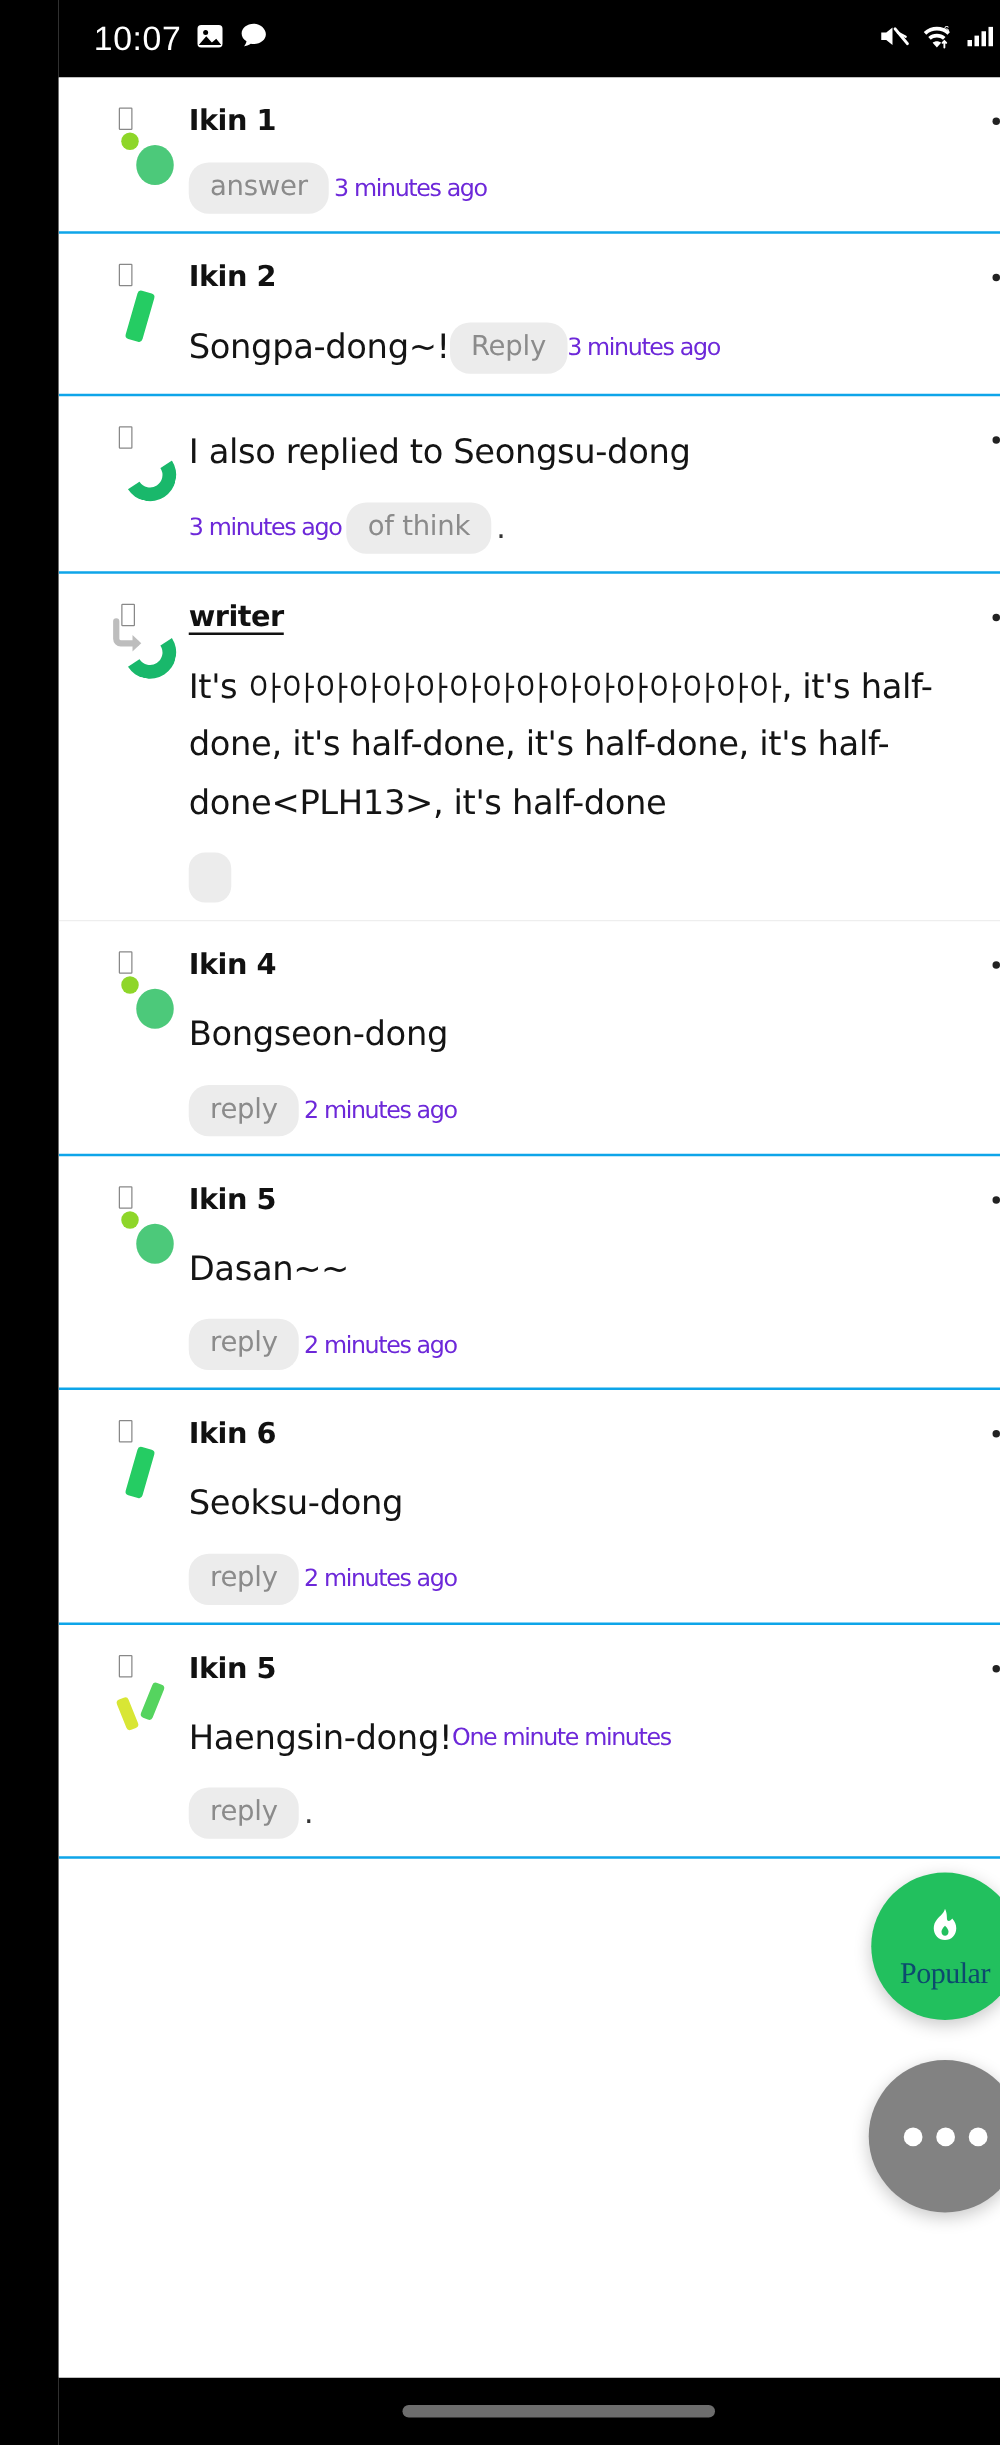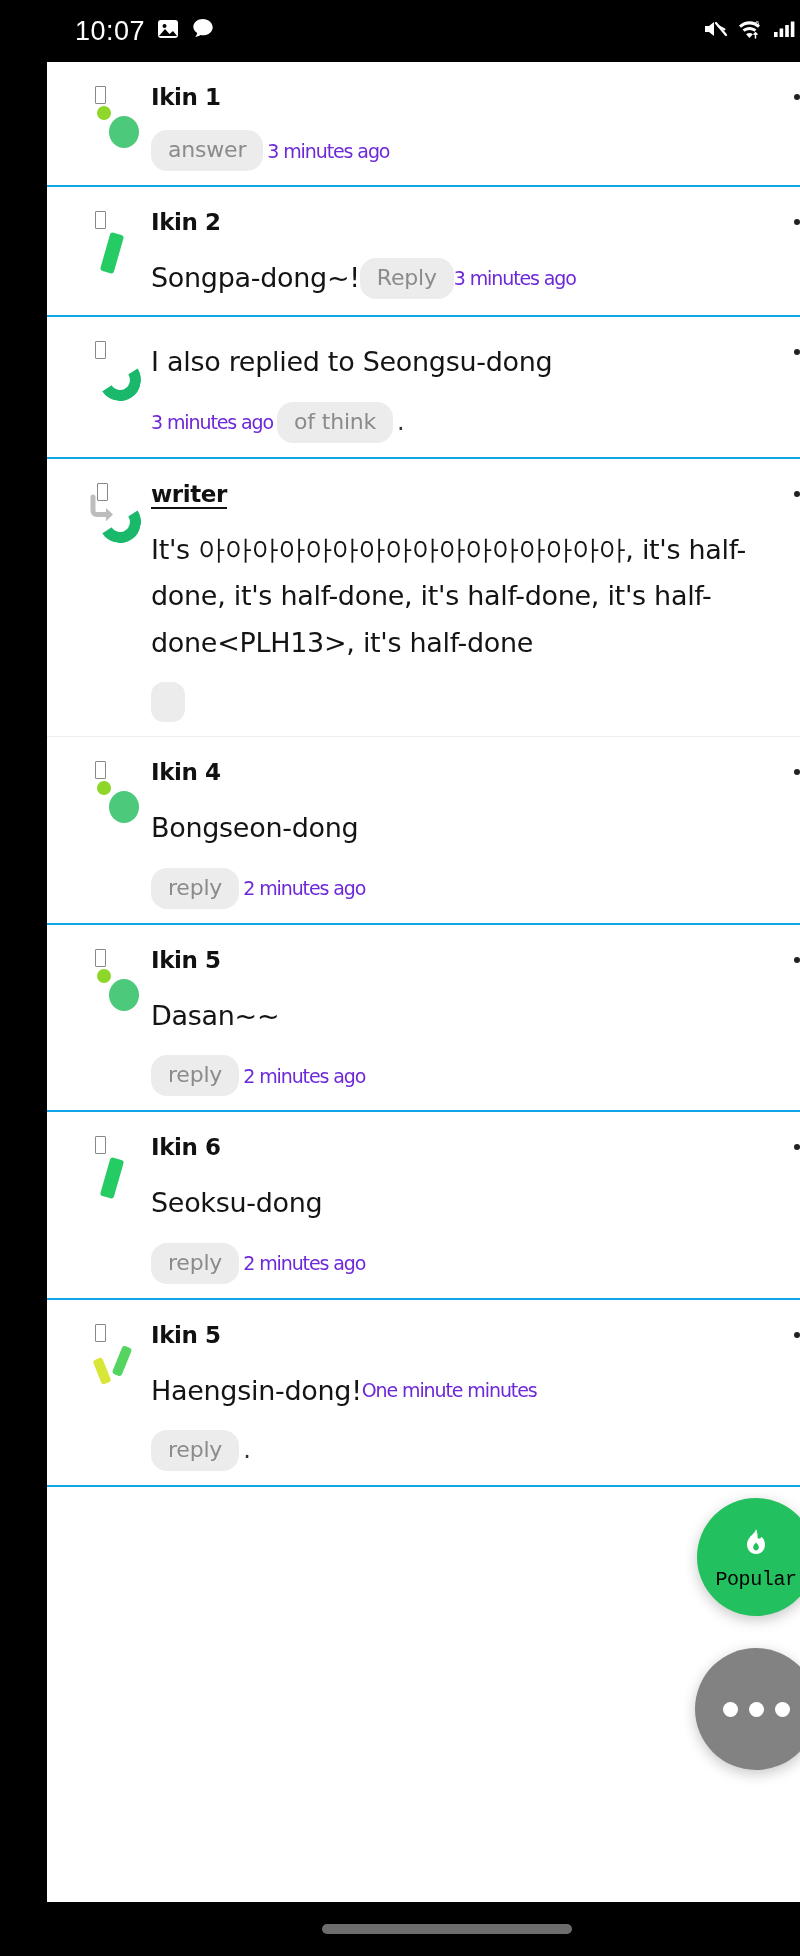--- a/index.html
+++ b/index.html
@@ -161,22 +161,22 @@
   .fab-popular {
     position: absolute; right: 32px; bottom: 286px;
     width: 118px; height: 118px; border-radius: 50%;
     background: #22c05e;
     box-shadow: 0 4px 14px rgba(0,0,0,.22);
     display: flex; flex-direction: column; align-items: center; justify-content: center;
     gap: 2px;
     z-index: 40;
   }
   .fab-popular .flabel {
-    color: #000000; font-size: 20px;
-    font-family: Liberation Mono, monospace;
+    color: #0c4a6e; font-size: 24px;
+    font-family: Liberation Serif, serif;
     letter-spacing: -0.4px;
   }
   .fab-more {
     position: absolute; right: 30px; bottom: 132px;
     width: 122px; height: 122px; border-radius: 50%;
     background: #828282;
     box-shadow: 0 4px 14px rgba(0,0,0,.22);
     display: flex; align-items: center; justify-content: center; gap: 11px;
     z-index: 40;
   }

